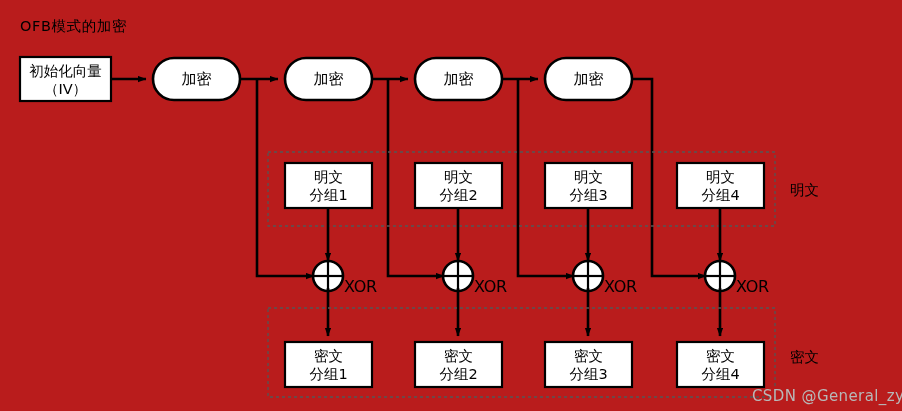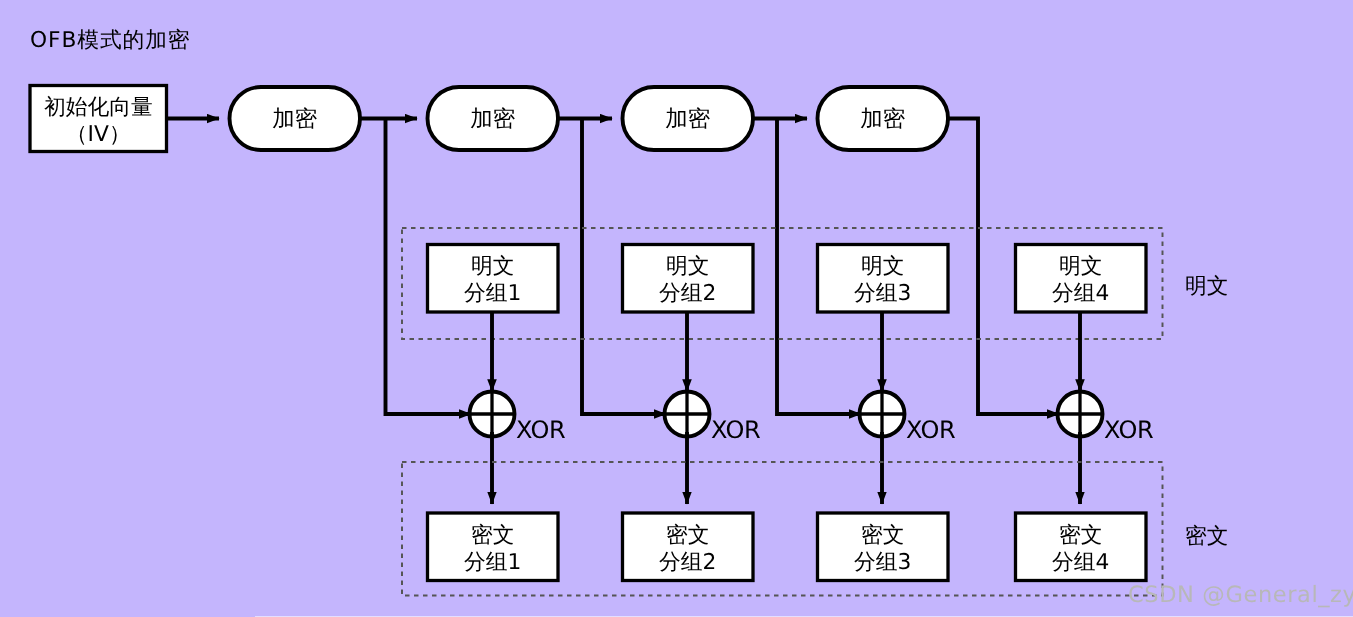--- a/index.html
+++ b/index.html
@@ -4,21 +4,21 @@
 <style>
   html, body {
     margin: 0;
     padding: 0;
     background: #ffffff;
   }
   #page {
     position: relative;
     width: 902px;
     height: 411px;
-    background: #c4b5fd;
+    background: #b91c1c;
     overflow: hidden;
     font-family: "DejaVu Sans", "Liberation Sans", sans-serif;
   }
   svg.diagram {
     position: absolute;
     left: 0;
     top: 0;
     width: 902px;
     height: 411px;
   }

